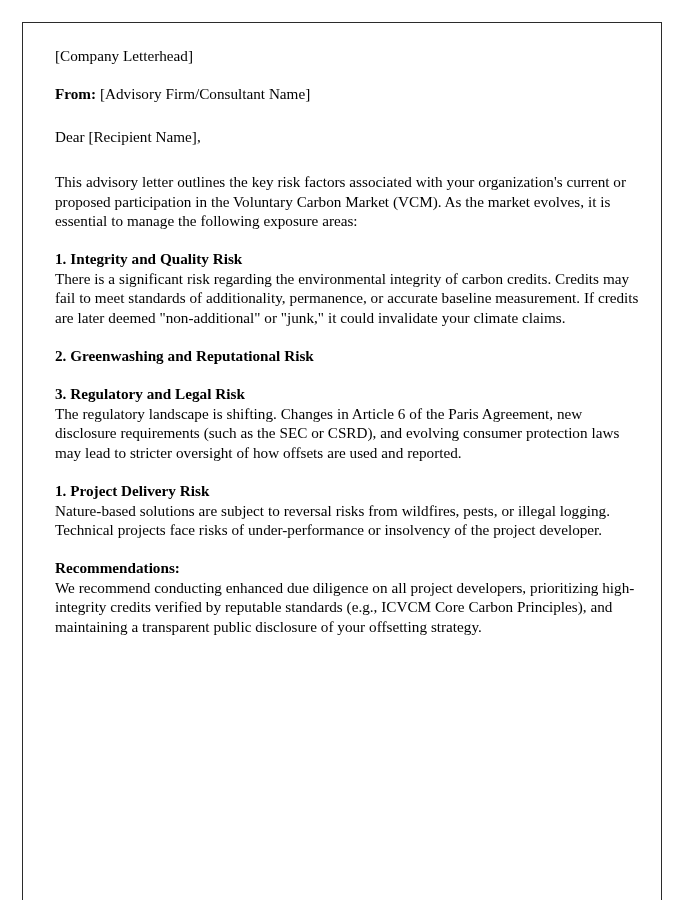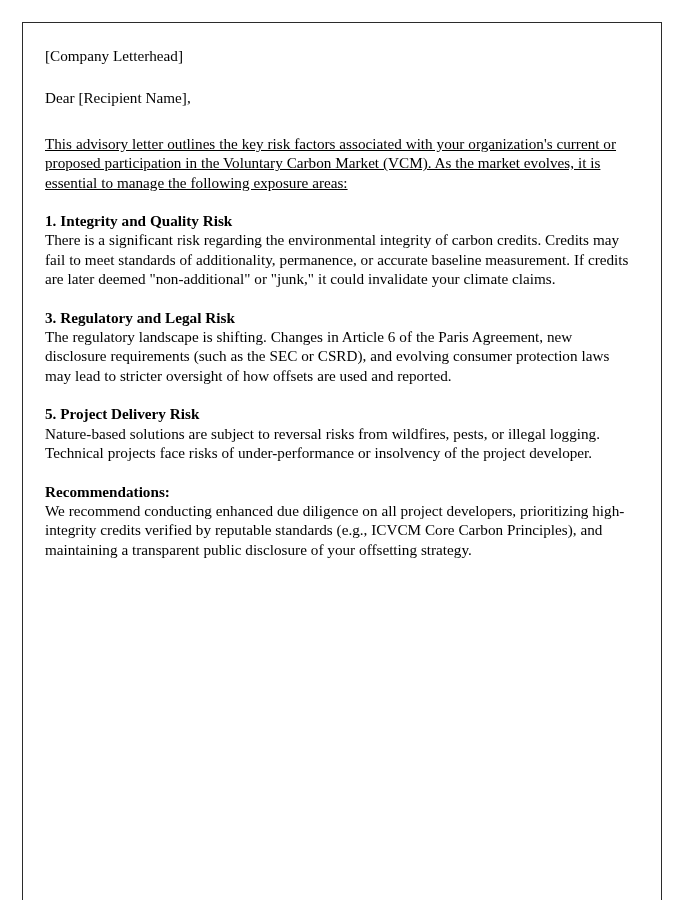--- a/index.html
+++ b/index.html
@@ -26,21 +26,21 @@
     box-sizing: border-box;
     background: #ffffff;
     border-left: 1.5px solid #2b2b2b;
     border-top: 1.5px solid #2b2b2b;
     border-right: 1.5px solid #2b2b2b;
     border-bottom: none;
   }
 
   #page-body {
     position: absolute;
-    left: 22px;            
+    left: 32px;            
     top: 23px;             
     width: 591px;          
   }
 
   .doc-line,
   .doc-para,
   .doc-heading {
     font-size: 15.2px;
     line-height: 19.4px;
     margin: 0;
@@ -54,64 +54,66 @@
 
   .label {
     font-weight: bold;
   }
 
   
   .blk-letterhead { margin-bottom: 19px; }
   .blk-date       { margin-bottom: 19px; }
   .blk-meta       { margin-bottom: 23px; }
   .blk-salutation { margin-bottom: 26px; }
-  .blk-intro      { margin-bottom: 19px; text-decoration: underline; }
+  .blk-intro      { margin-bottom: 19px; }
   .blk-section    { margin-bottom: 19px; }
   .blk-reco       { margin-bottom: 0; }
 </style>
 </head>
 <body>
 
 <div id="page-sheet">
   <div id="page-body">
 
     <div class="blk-letterhead">
       <p class="doc-line">[Company Letterhead]</p>
     </div>
 
 
     <div class="blk-meta">
+      <p class="doc-line"><span class="label">From:</span> <span>[Advisory Firm/Consultant Name]</span></p>
     </div>
 
     <div class="blk-salutation">
       <p class="doc-line">Dear [Recipient Name],</p>
     </div>
 
     <div class="blk-intro">
       <p class="doc-para">This advisory letter outlines the key risk factors associated with your organization's current or proposed participation in the Voluntary Carbon Market (VCM). As the market evolves, it is essential to manage the following exposure areas:</p>
     </div>
 
     <div class="blk-section">
       <p class="doc-heading">1. Integrity and Quality Risk</p>
       <p class="doc-para">There is a significant risk regarding the environmental integrity of carbon credits. Credits may fail to meet standards of additionality, permanence, or accurate baseline measurement. If credits are later deemed "non-additional" or "junk," it could invalidate your climate claims.</p>
     </div>
 
     <div class="blk-section">
+      <p class="doc-heading">2. Greenwashing and Reputational Risk</p>
     </div>
 
     <div class="blk-section">
       <p class="doc-heading">3. Regulatory and Legal Risk</p>
       <p class="doc-para">The regulatory landscape is shifting. Changes in Article 6 of the Paris Agreement, new disclosure requirements (such as the SEC or CSRD), and evolving consumer protection laws may lead to stricter oversight of how offsets are used and reported.</p>
     </div>
 
     <div class="blk-section">
     </div>
 
     <div class="blk-section">
-      <p class="doc-heading">5. Project Delivery Risk</p>
+      <p class="doc-heading">1. Project Delivery Risk</p>
       <p class="doc-para">Nature-based solutions are subject to reversal risks from wildfires, pests, or illegal logging. Technical projects face risks of under-performance or insolvency of the project developer.</p>
     </div>
 
     <div class="blk-reco">
       <p class="doc-heading">Recommendations:</p>
       <p class="doc-para">We recommend conducting enhanced due diligence on all project developers, prioritizing high-integrity credits verified by reputable standards (e.g., ICVCM Core Carbon Principles), and maintaining a transparent public disclosure of your offsetting strategy.</p>
     </div>
 
   </div>
 </div>

